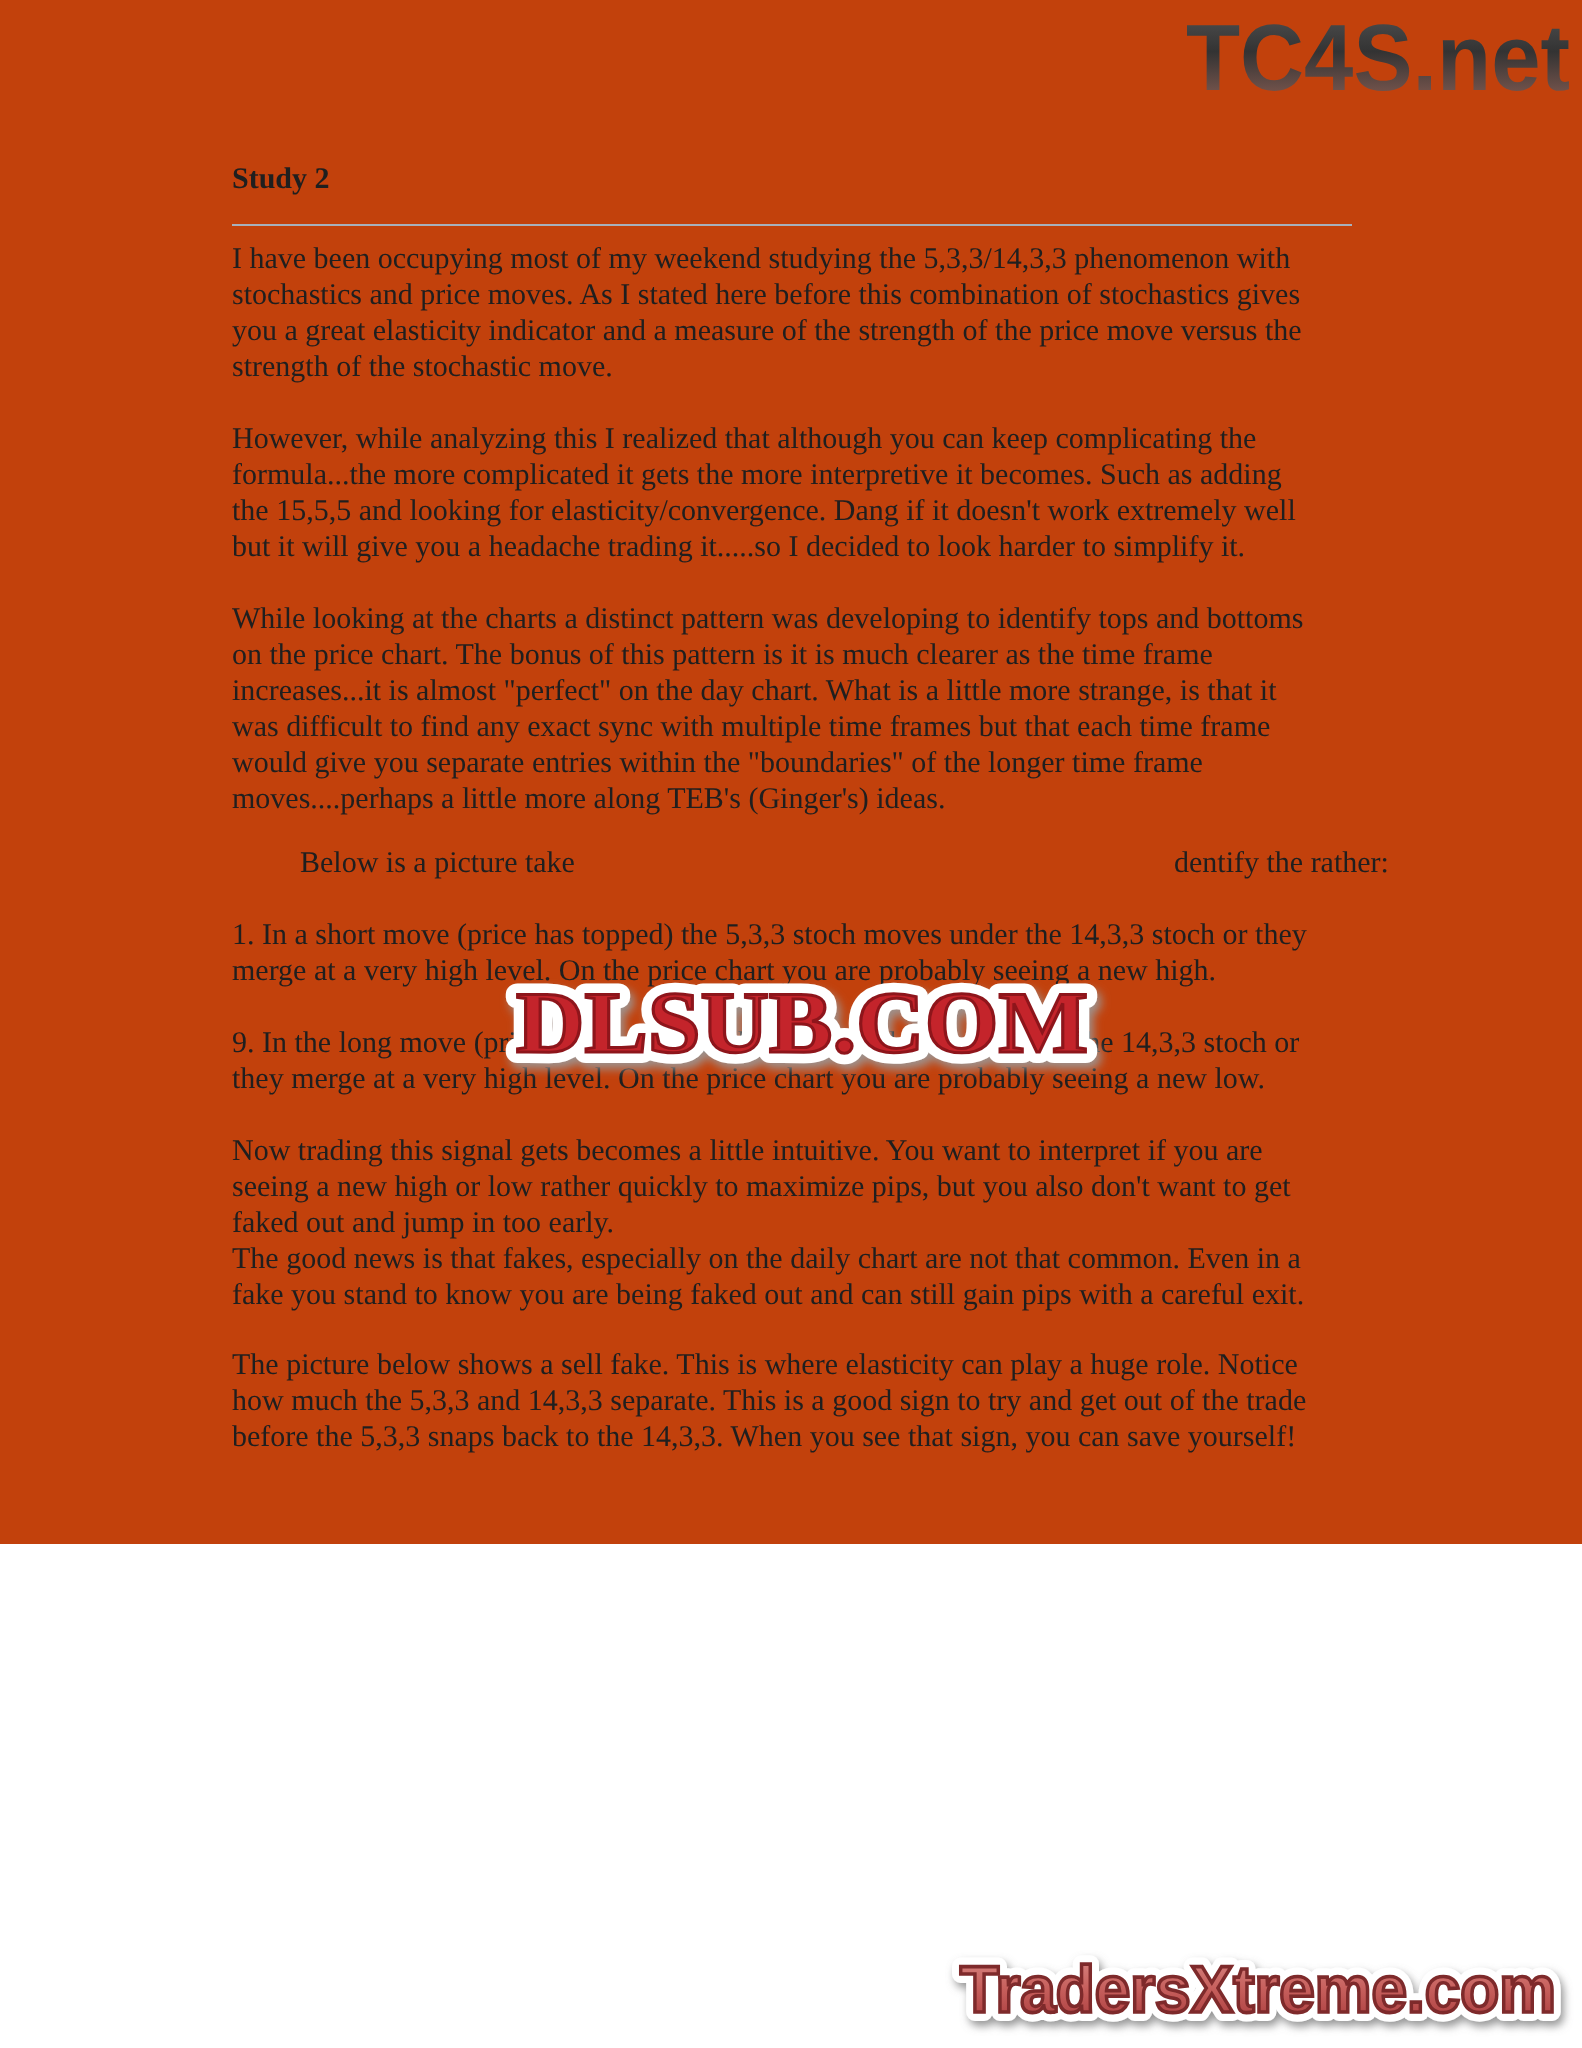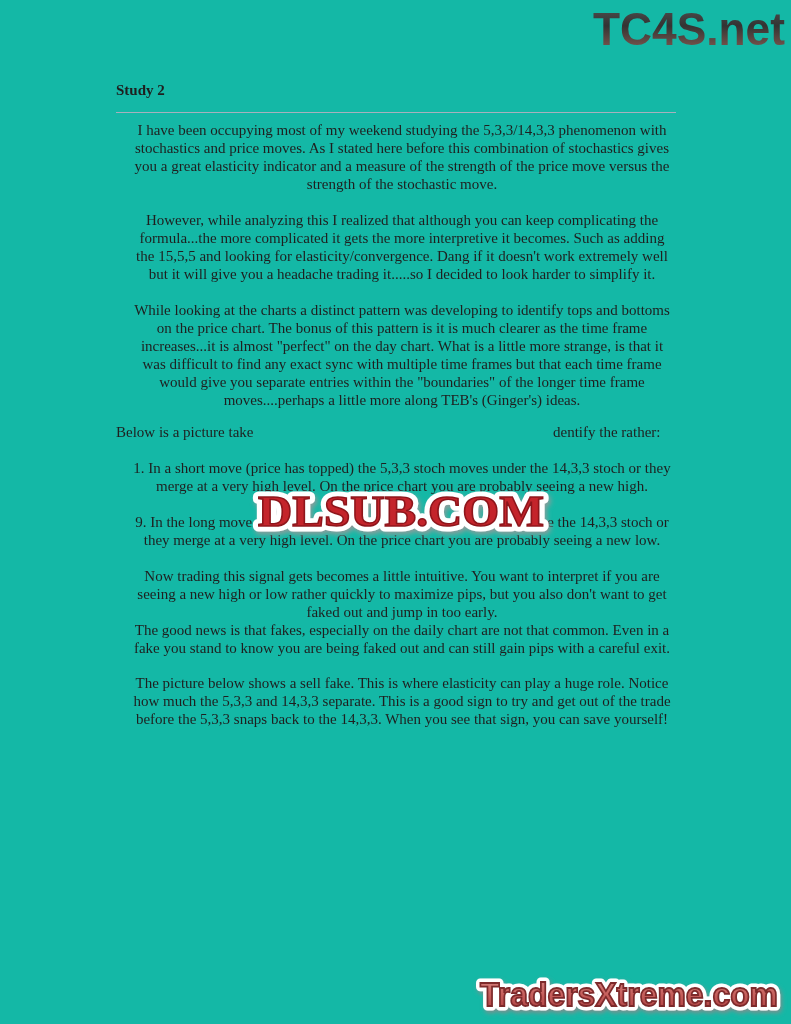--- a/index.html
+++ b/index.html
@@ -4,22 +4,22 @@
 <style>
   html, body { margin: 0; padding: 0; }
   body {
     width: 791px; height: 1024px;
     background: #ffffff;
     font-family: "Liberation Serif", serif;
     overflow: hidden;
   }
   .page {
     position: relative;
-    width: 791px; height: 1024px;
-    background: #14b8a6;
+    width: 791px; height: 772px;
+    background: #c2410c;
   }
   .header-logo {
     position: absolute;
     left: 589px; top: 2px;
   }
   .content {
     position: absolute;
     left: 116px; top: 81px;
     width: 572px;
     font-size: 15px;
@@ -34,28 +34,28 @@
   }
   .rule {
     border: none;
     border-top: 1px solid #a7b0bd;
     width: 560px;
     margin: 13px 0 0 0;
   }
   .para {
     margin: 18px 0 0 0;
     white-space: pre-wrap;
-    text-align: center;
   }
   .para.first { margin-top: 8px; }
   .para.p6 { margin-top: 17px; }
   .split-line {
     position: relative;
     margin-top: 14px;
     height: 18px;
+    margin-left: 34px;
   }
   .split-line .right-frag {
     position: absolute;
     left: 437px; top: 0;
     white-space: nowrap;
   }
   .watermark {
     position: absolute;
     left: 246px; top: 481px;
   }

